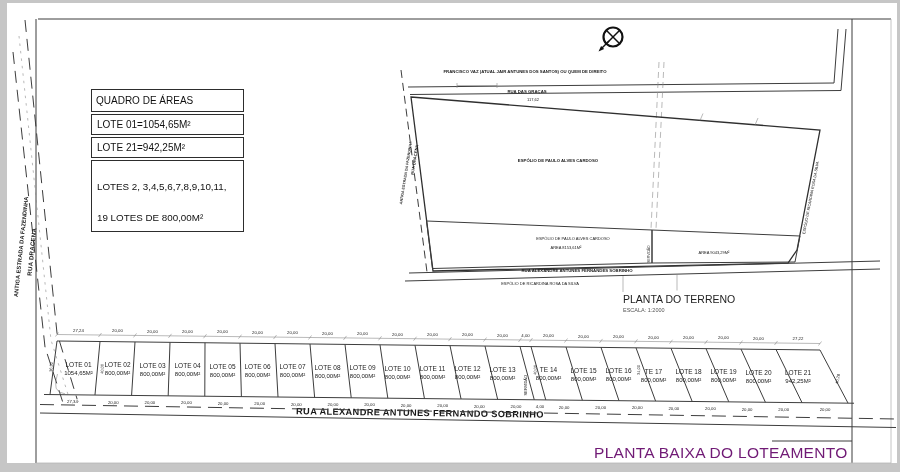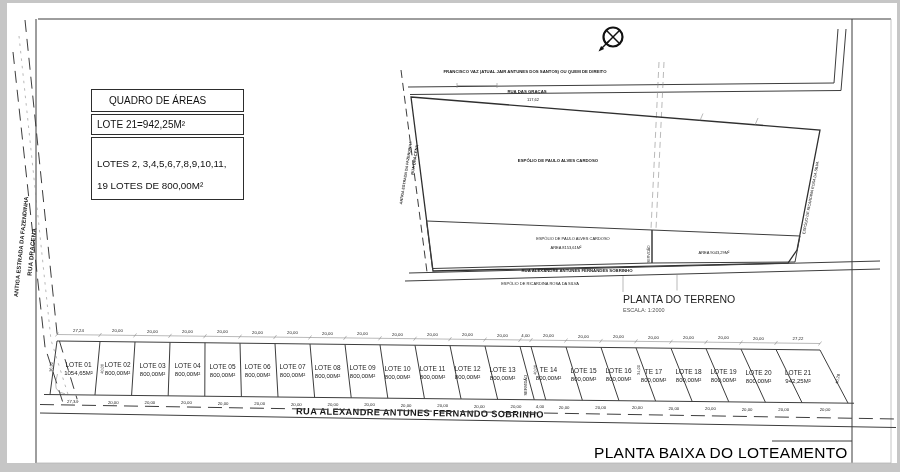--- a/index.html
+++ b/index.html
@@ -22,25 +22,25 @@
   .trd{font-size:6.2px;text-anchor:middle;font-weight:bold;letter-spacing:.2px}
   .trd2{font-size:5.7px;text-anchor:middle;font-weight:bold;letter-spacing:.1px}
   .trdt{font-size:4.1px;text-anchor:middle;font-weight:bold}
   .trdt2{font-size:3.7px;text-anchor:middle;font-weight:bold}
   .tcap{font-size:10.5px;fill:#222}
   .tscale{font-size:5.5px;fill:#555}
   .tstreet{font-size:9.2px;font-weight:bold;text-anchor:middle;letter-spacing:.4px;fill:#171717}
   
   #quadro{position:absolute;left:91px;top:89px;width:153px;font-size:10px;line-height:1.3;color:#101010}
   .qrow{border:1.4px solid #2d2d2d;margin-bottom:2px;padding:3px 5px;background:rgba(255,255,255,.55)}
-  .qrow.qhead{padding:4px 17px}
+  .qrow.qhead{padding:4px 4px}
   .qrow.qbig{padding:20px 5px 7px;font-size:9.8px}
-  .qgap{margin-top:9px}
-  
-  #title{position:absolute;left:594px;top:444px;font-size:15.5px;letter-spacing:.3px;color:#000000;white-space:nowrap}
+  .qgap{margin-top:18px}
+  
+  #title{position:absolute;left:594px;top:444px;font-size:15.5px;letter-spacing:.3px;color:#701a75;white-space:nowrap}
 </style>
 </head>
 <body>
 
 <div id="page">
 
 <svg id="plan-svg" width="900" height="472" viewBox="0 0 900 472">
   <defs>
     <pattern id="hp" width="13" height="11" patternUnits="userSpaceOnUse">
       <path d="M6.5 3.2 v6 M3.5 6.2 h6" stroke="#4f9e74" stroke-width="1.1" fill="none"></path>
@@ -268,20 +268,21 @@
 
   <text class="tstreet" transform="rotate(0.8 420 416)" x="420" y="416">RUA ALEXANDRE ANTUNES FERNANDO SOBRINHO</text>
   <g>
     <path class="ln" stroke-dasharray="14 7" d="M40 404.5 L896 419"></path>
     <path class="ln" d="M40 413 L896 427.5"></path>
   </g>
 </svg>
 
 <div id="quadro">
   <div class="qrow qhead">QUADRO DE ÁREAS</div>
+  <div class="qrow">LOTE 01=1054,65M²</div>
   <div class="qrow">LOTE 21=942,25M²</div>
   <div class="qrow qbig">
     <div>LOTES 2, 3,4,5,6,7,8,9,10,11,</div>
     <div class="qgap">19 LOTES DE 800,00M²</div>
   </div>
 </div>
 
 <div id="title">PLANTA BAIXA DO LOTEAMENTO</div>
 
 </div>

